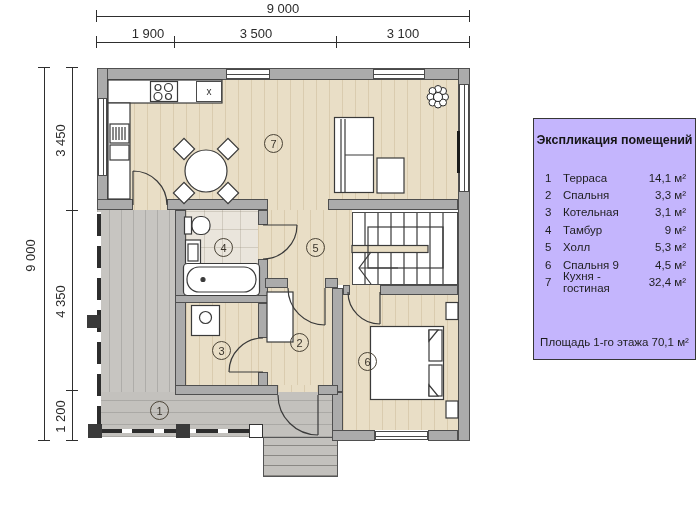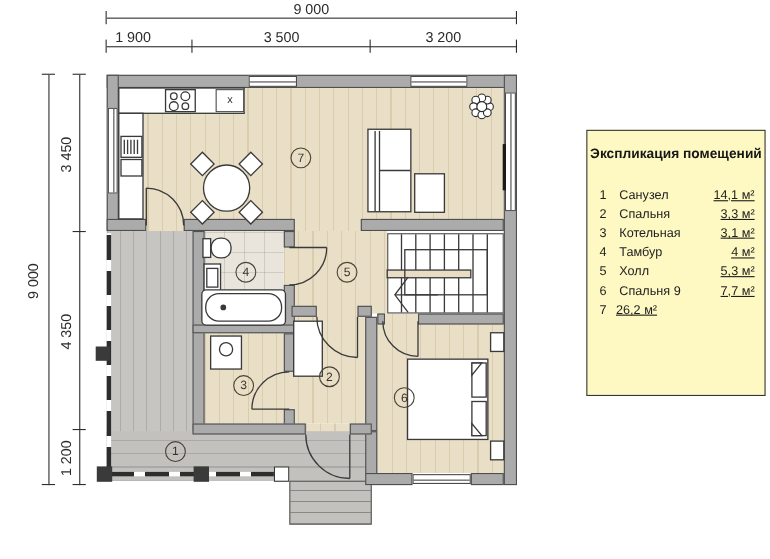--- a/index.html
+++ b/index.html
@@ -27,49 +27,49 @@
       display:flex;align-items:center;justify-content:center;font-size:11px;color:#39332a;box-sizing:border-box;}
   .post{position:absolute;background:#3a3a3a;}
   .railh{position:absolute;height:4px;background:repeating-linear-gradient(90deg,#2d2d2d 0 22px,#fff 22px 32px);}
   .railv{position:absolute;width:4px;background:repeating-linear-gradient(0deg,#2d2d2d 0 22px,#fff 22px 32px);}
   .xcab{position:absolute;background:#fff;border:1px solid #4a4a4a;box-sizing:border-box;
         display:flex;align-items:center;justify-content:center;font-size:10px;color:#333;}
   .steps{position:absolute;background-color:#c3c1bd;border:1px solid #555;box-sizing:border-box;
          background-image:repeating-linear-gradient(0deg,#8a8884 0 1px,transparent 1px 10px);}
   .stairbox{position:absolute;background:#fff;border:1px solid #4a4a4a;box-sizing:border-box;}
   
-  .legend{position:absolute;left:533px;top:118px;width:163px;height:242px;background:#fef9c3;
+  .legend{position:absolute;left:533px;top:118px;width:163px;height:242px;background:#c4b5fd;
           border:1.5px solid #363636;box-sizing:border-box;}
   .legend-title{margin-top:14px;text-align:center;font-size:12.5px;font-weight:600;color:#161616;}
   .legend-rows{position:absolute;left:11px;right:9px;top:50px;}
   .lrow{display:flex;height:17.4px;align-items:center;font-size:11.5px;color:#1d1d1d;}
   .lrow .n{width:15px;flex:0 0 15px;}
   .lrow .nm{flex:1;padding-left:3px;}
-  .lrow .ar{text-align:center;white-space:nowrap;text-decoration:underline;}
+  .lrow .ar{text-align:center;white-space:nowrap;}
   .legend-footer{position:absolute;bottom:11px;left:0;right:0;text-align:center;font-size:11.5px;color:#1d1d1d;}
   svg{position:absolute;left:0;top:0;pointer-events:none;}
 </style>
 </head>
 <body>
 
 <div id="canvas">
 
   <div>
     <div class="dl" style="left:97px;top:16px;width:373px;height:1px"></div>
     <div class="dl" style="left:96px;top:10px;width:1px;height:12px"></div>
     <div class="dl" style="left:469px;top:10px;width:1px;height:12px"></div>
     <div class="lbl" style="left:258px;top:1px">9 000</div>
     <div class="dl" style="left:97px;top:42px;width:373px;height:1px"></div>
     <div class="dl" style="left:96px;top:36px;width:1px;height:12px"></div>
     <div class="dl" style="left:174px;top:36px;width:1px;height:12px"></div>
     <div class="dl" style="left:336px;top:36px;width:1px;height:12px"></div>
     <div class="dl" style="left:469px;top:36px;width:1px;height:12px"></div>
-    <div class="lbl" style="left:96px;top:26px">1 900</div>
+    <div class="lbl" style="left:123px;top:26px">1 900</div>
     <div class="lbl" style="left:231px;top:26px">3 500</div>
-    <div class="lbl" style="left:378px;top:26px">3 200</div>
+    <div class="lbl" style="left:378px;top:26px">3 100</div>
   </div>
 
   <div>
     <div class="dl" style="left:44px;top:68px;width:1px;height:373px"></div>
     <div class="dl" style="left:38px;top:67px;width:12px;height:1px"></div>
     <div class="dl" style="left:38px;top:440px;width:12px;height:1px"></div>
     <div class="vlbl" style="left:8px;top:248px">9 000</div>
     <div class="dl" style="left:72px;top:68px;width:1px;height:373px"></div>
     <div class="dl" style="left:66px;top:67px;width:12px;height:1px"></div>
     <div class="dl" style="left:66px;top:210px;width:12px;height:1px"></div>
@@ -239,48 +239,50 @@
   <div class="post" style="left:87px;top:315px;width:13px;height:13px"></div>
   <div class="post" style="left:88px;top:424px;width:14px;height:14px"></div>
   <div class="post" style="left:176px;top:424px;width:14px;height:14px"></div>
   <div class="post" style="left:249px;top:424px;width:14px;height:14px;background:#fff;border:1.5px solid #333;box-sizing:border-box"></div>
 
   <div class="legend">
     <div class="legend-title">Экспликация помещений</div>
     <div class="legend-rows">
       <div class="lrow">
           <span class="n">1</span>
-          <span class="nm">Санузел</span>
+          <span class="nm">Терраса</span>
           <span class="ar">14,1 м²</span>
         </div>
       <div class="lrow">
           <span class="n">2</span>
           <span class="nm">Спальня</span>
           <span class="ar">3,3 м²</span>
         </div>
       <div class="lrow">
           <span class="n">3</span>
           <span class="nm">Котельная</span>
           <span class="ar">3,1 м²</span>
         </div>
       <div class="lrow">
           <span class="n">4</span>
           <span class="nm">Тамбур</span>
-          <span class="ar">4 м²</span>
+          <span class="ar">9 м²</span>
         </div>
       <div class="lrow">
           <span class="n">5</span>
           <span class="nm">Холл</span>
           <span class="ar">5,3 м²</span>
         </div>
       <div class="lrow">
           <span class="n">6</span>
           <span class="nm">Спальня 9</span>
-          <span class="ar">7,7 м²</span>
+          <span class="ar">4,5 м²</span>
         </div>
       <div class="lrow">
           <span class="n">7</span>
-          <span class="ar">26,2 м²</span>
-        </div>
-    </div>
+          <span class="nm">Кухня - гостиная</span>
+          <span class="ar">32,4 м²</span>
+        </div>
+    </div>
+    <div class="legend-footer">Площадь 1-го этажа 70,1 м²</div>
   </div>
 
 </div>
 
 </body></html>

